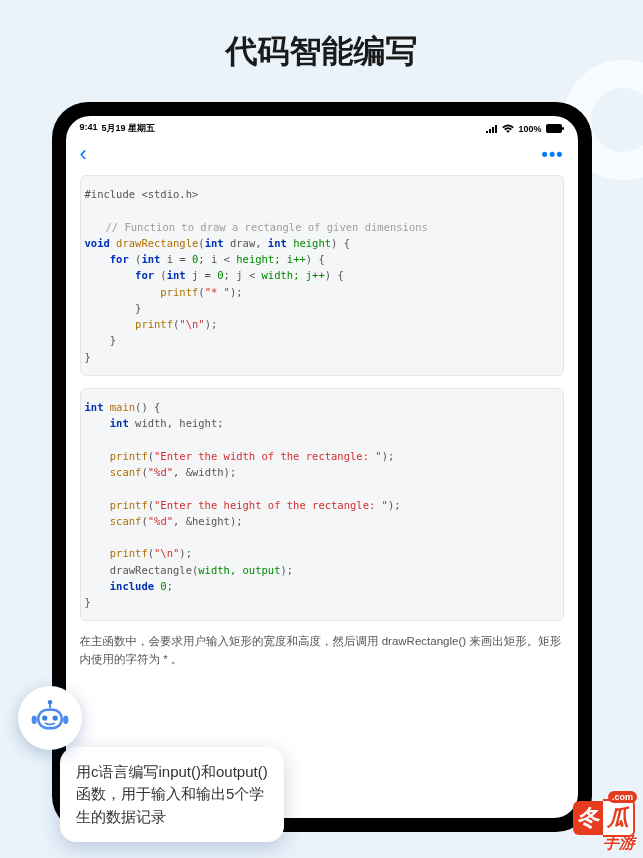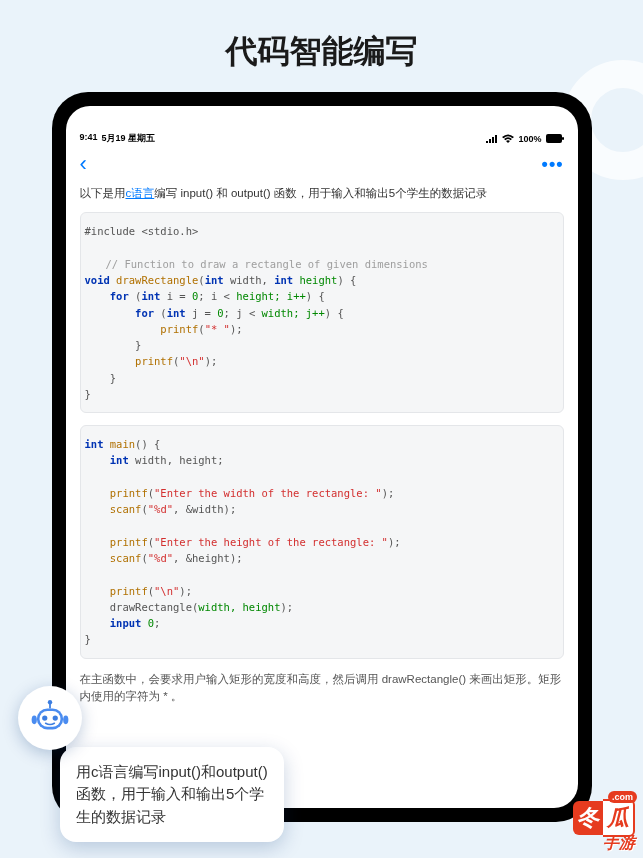--- a/index.html
+++ b/index.html
@@ -1,20 +1,20 @@
 <!DOCTYPE html>
 <html><head>
 <meta charset="utf-8">
 <style>
 * { margin: 0; padding: 0; box-sizing: border-box; }
 body { width: 643px; height: 858px; background: #eaf3fa; font-family: -apple-system, "PingFang SC", sans-serif; position: relative; overflow: hidden; }
-.page-title { text-align: center; font-size: 32px; font-weight: 700; color: #1a1a1a; padding: 30px 0 18px; }
+.page-title { text-align: center; font-size: 32px; font-weight: 700; color: #1a1a1a; padding: 30px 0 28px; }
 .tablet-frame { width: 540px; height: 730px; background: #000; border-radius: 36px; margin: 0 auto; padding: 14px; position: relative; }
 .tablet-screen { width: 100%; height: 100%; background: #fff; border-radius: 24px; overflow: hidden; display: flex; flex-direction: column; }
-.status-bar { display: flex; justify-content: space-between; align-items: center; padding: 6px 14px 2px; font-size: 9px; font-weight: 600; color: #000; margin-top: 20px; }
+.status-bar { display: flex; justify-content: space-between; align-items: center; padding: 6px 14px 2px; font-size: 9px; font-weight: 600; color: #000; }
 .status-left { display: flex; gap: 4px; }
 .status-right { display: flex; align-items: center; gap: 4px; }
 .signal-icon, .wifi-icon, .battery-icon { display: inline-flex; align-items: center; }
 .nav-bar { display: flex; justify-content: space-between; align-items: center; padding: 4px 14px 8px; }
 .back-chevron { color: #007aff; font-size: 22px; font-weight: 300; }
 .more-dots { color: #007aff; font-size: 18px; letter-spacing: 1px; font-weight: 700; }
 .content { flex: 1; padding: 0 14px; overflow: hidden; font-size: 11.5px; color: #333; line-height: 1.5; }
 .intro-text { margin-bottom: 10px; }
 .link-text { color: #007aff; text-decoration: underline; }
 .code-block { background: #f5f6f7; border: 1px solid #e4e6e9; border-radius: 6px; padding: 10px 4px; margin-bottom: 12px; font-family: Menlo, Consolas, monospace; font-size: 10.5px; line-height: 1.55; color: #555; }
@@ -74,29 +74,26 @@
           </span>
       </div>
     </div>
 
     <div class="nav-bar">
       <span class="back-chevron">‹</span>
       <span class="more-dots">•••</span>
     </div>
 
     <div class="content">
-      <p class="intro-text">
-        <span>以下是用</span><a class="link-text">c语言</a><span>编写 input() 和 output() 函数，用于输入和输出5个学生的数据记录</span>
-      </p>
 
       <div class="code-block">
         <div class="code-line">#include &lt;stdio.h&gt;</div>
         <div class="code-line">&nbsp;</div>
         <div class="code-line"><span class="comment">// Function to draw a rectangle of given dimensions</span></div>
-        <div class="code-line"><span class="kw">void </span><span class="fn">drawRectangle</span><span>(</span><span class="kw">int</span><span> width, </span><span class="kw">int</span><span class="param"> height</span><span>) {</span></div>
+        <div class="code-line"><span class="kw">void </span><span class="fn">drawRectangle</span><span>(</span><span class="kw">int</span><span> draw, </span><span class="kw">int</span><span class="param"> height</span><span>) {</span></div>
         <div class="code-line"><span class="kw">    for </span><span>(</span><span class="kw">int</span><span> i = </span><span class="param">0</span><span>; i &lt; </span><span class="param">height; i++</span><span>) {</span></div>
         <div class="code-line"><span class="kw">        for </span><span>(</span><span class="kw">int</span><span> j = </span><span class="param">0</span><span>; j &lt; </span><span class="param">width; j++</span><span>) {</span></div>
         <div class="code-line"><span class="fn">            printf</span><span>(</span><span class="str">"* "</span><span>);</span></div>
         <div class="code-line">        }</div>
         <div class="code-line"><span class="fn">        printf</span><span>(</span><span class="str">"\n"</span><span>);</span></div>
         <div class="code-line">    }</div>
         <div class="code-line">}</div>
       </div>
 
 
@@ -104,22 +101,22 @@
         <div class="code-line"><span class="kw">int </span><span class="fn">main</span><span>() {</span></div>
         <div class="code-line"><span class="kw">    int</span><span> width, height;</span></div>
         <div class="code-line">&nbsp;</div>
         <div class="code-line"><span class="fn">    printf</span><span>(</span><span class="str">"Enter the width of the rectangle: "</span><span>);</span></div>
         <div class="code-line"><span class="fn">    scanf</span><span>(</span><span class="str">"%d"</span><span>, &amp;width);</span></div>
         <div class="code-line">&nbsp;</div>
         <div class="code-line"><span class="fn">    printf</span><span>(</span><span class="str">"Enter the height of the rectangle: "</span><span>);</span></div>
         <div class="code-line"><span class="fn">    scanf</span><span>(</span><span class="str">"%d"</span><span>, &amp;height);</span></div>
         <div class="code-line">&nbsp;</div>
         <div class="code-line"><span class="fn">    printf</span><span>(</span><span class="str">"\n"</span><span>);</span></div>
-        <div class="code-line"><span>    drawRectangle(</span><span class="param">width, height</span><span>);</span></div>
-        <div class="code-line"><span class="kw">    input </span><span class="param">0</span><span>;</span></div>
+        <div class="code-line"><span>    drawRectangle(</span><span class="param">width, output</span><span>);</span></div>
+        <div class="code-line"><span class="kw">    include </span><span class="param">0</span><span>;</span></div>
         <div class="code-line">}</div>
       </div>
 
       <p class="desc-text">在主函数中，会要求用户输入矩形的宽度和高度，然后调用 drawRectangle() 来画出矩形。矩形内使用的字符为 * 。</p>
     </div>
   </div>
 </div>
 
 <div class="avatar-bubble">
   <svg class="robot-svg" viewBox="0 0 48 48">

